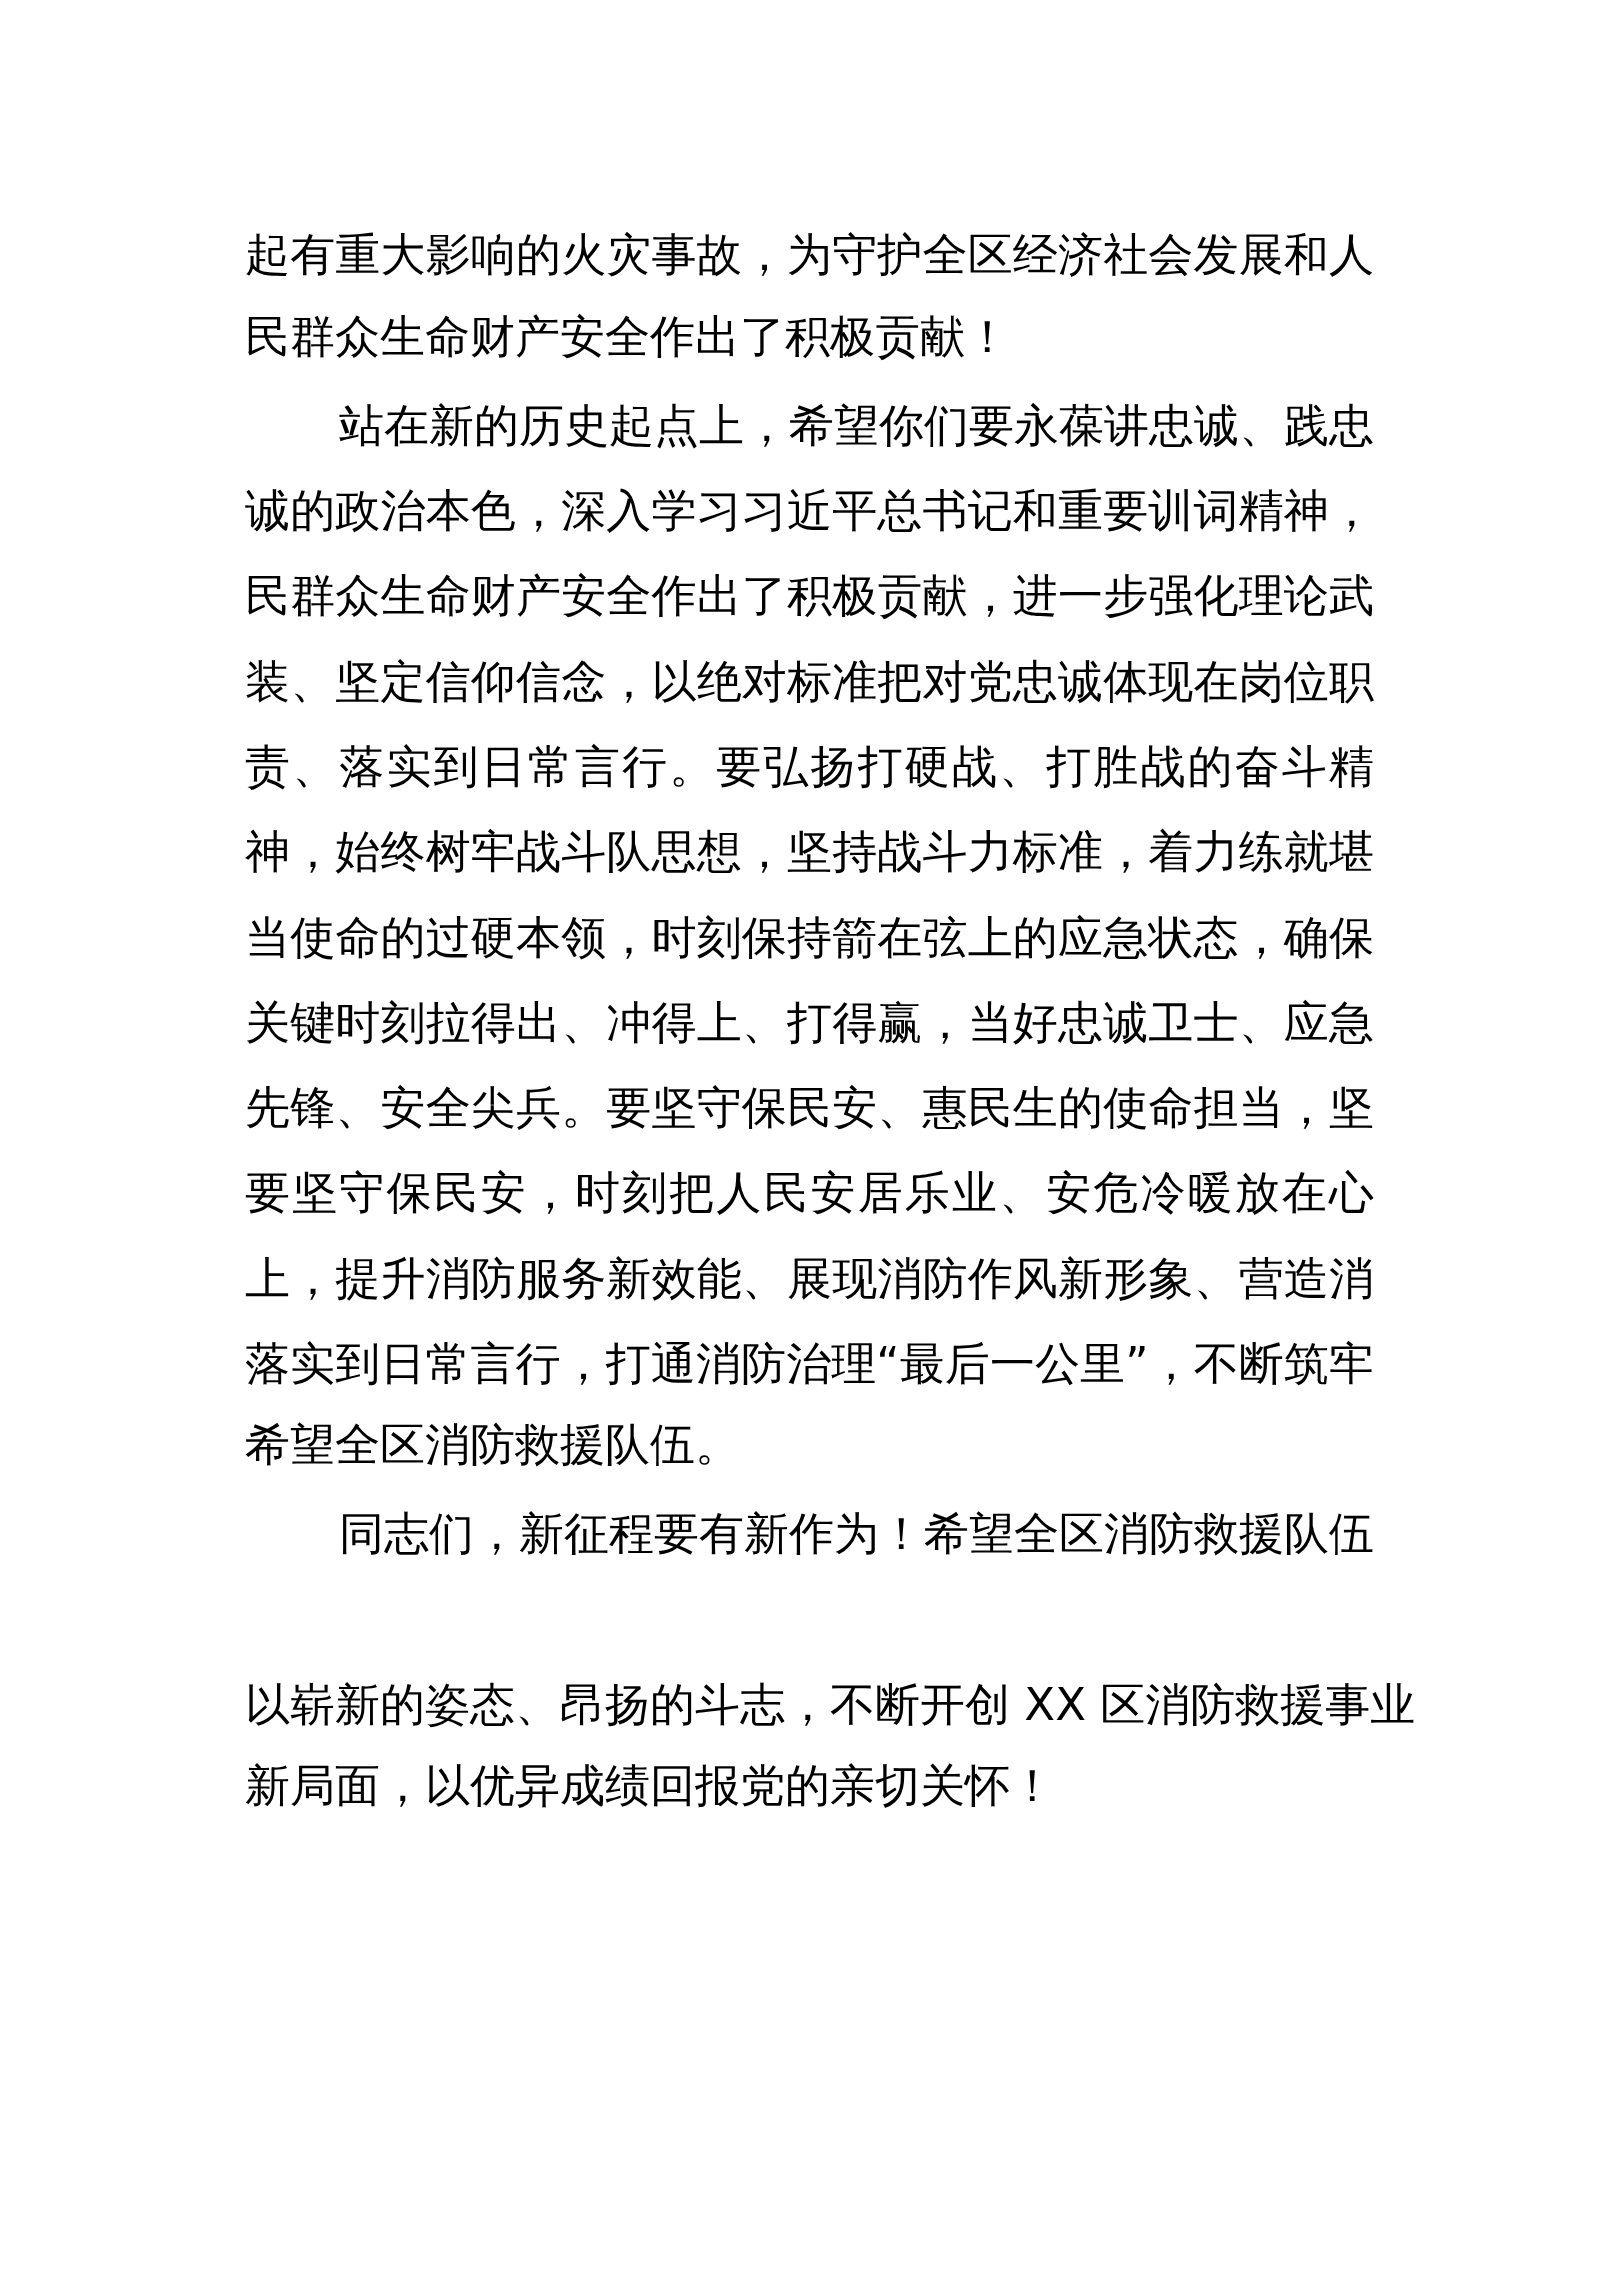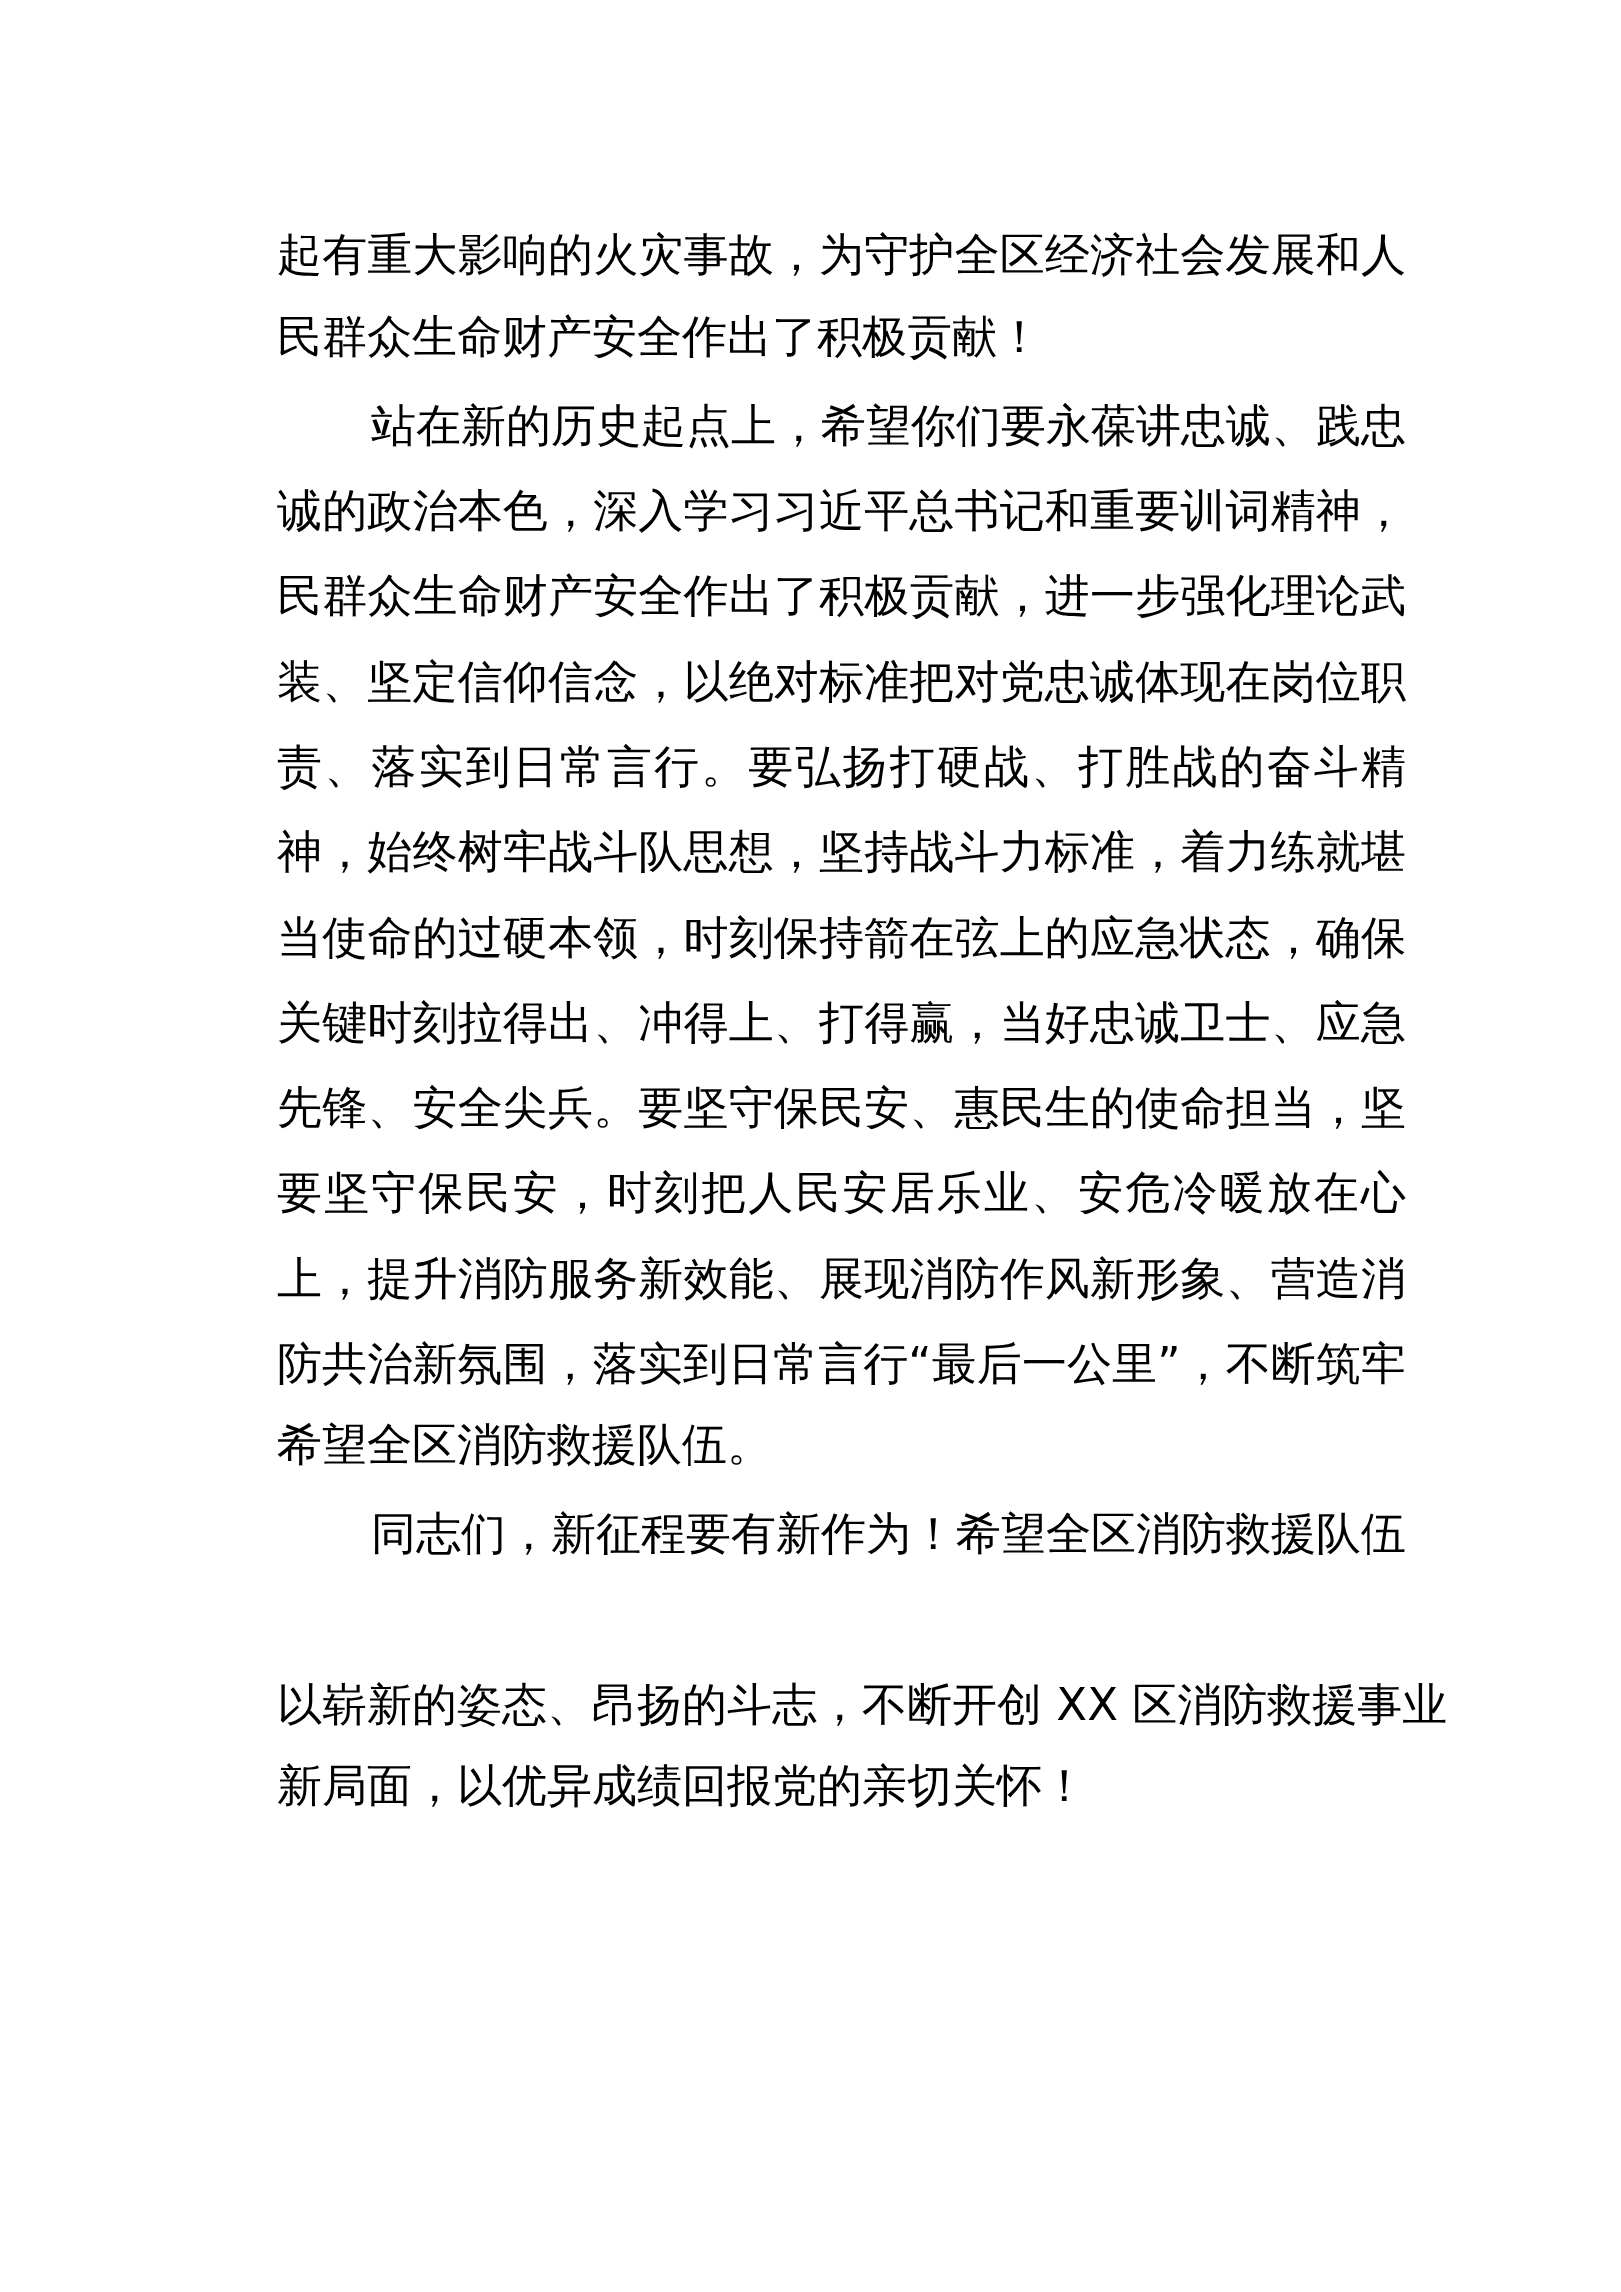--- a/index.html
+++ b/index.html
@@ -10,21 +10,20 @@
     left: 245px;
     width: 1129px;
     height: 55px;
     font-family: "DejaVu Sans", "Liberation Sans", sans-serif;
     font-size: 45px;
     line-height: 55px;
     color: #000000;
     white-space: nowrap;
     text-align: justify;
     text-align-last: justify;
-    margin-left: 32px;
   }
   .line.indent { left: 339px; width: 1035px; }
   .line.last { text-align-last: left; font-family: Liberation Mono, monospace; }
 </style>
 </head>
 <body>
 
 <div class="page">
 
   <div class="line" style="top:227px">起有重大影响的火灾事故，为守护全区经济社会发展和人</div>
@@ -34,20 +33,20 @@
   <div class="line" style="top:483px">诚的政治本色，深入学习习近平总书记和重要训词精神，</div>
   <div class="line" style="top:568px">民群众生命财产安全作出了积极贡献，进一步强化理论武</div>
   <div class="line" style="top:654px">装、坚定信仰信念，以绝对标准把对党忠诚体现在岗位职</div>
   <div class="line" style="top:739px">责、落实到日常言行。要弘扬打硬战、打胜战的奋斗精</div>
   <div class="line" style="top:824px">神，始终树牢战斗队思想，坚持战斗力标准，着力练就堪</div>
   <div class="line" style="top:910px">当使命的过硬本领，时刻保持箭在弦上的应急状态，确保</div>
   <div class="line" style="top:1080px">先锋、安全尖兵。要坚守保民安、惠民生的使命担当，坚</div>
   <div class="line" style="top:995px">关键时刻拉得出、冲得上、打得赢，当好忠诚卫士、应急</div>
   <div class="line" style="top:1165px">要坚守保民安，时刻把人民安居乐业、安危冷暖放在心</div>
   <div class="line" style="top:1251px">上，提升消防服务新效能、展现消防作风新形象、营造消</div>
-  <div class="line" style="top:1336px">防共治新氛围，落实到日常言行“最后一公里”，不断筑牢</div>
+  <div class="line" style="top:1336px">落实到日常言行，打通消防治理“最后一公里”，不断筑牢</div>
   <div class="line last" style="top:1421px">希望全区消防救援队伍。</div>
 
   <div class="line indent" style="top:1506px">同志们，新征程要有新作为！希望全区消防救援队伍</div>
   <div class="line" style="top:1677px">以崭新的姿态、昂扬的斗志，不断开创 XX 区消防救援事业</div>
   <div class="line last" style="top:1762px">新局面，以优异成绩回报党的亲切关怀！</div>
 </div>
 
 
 </body></html>

